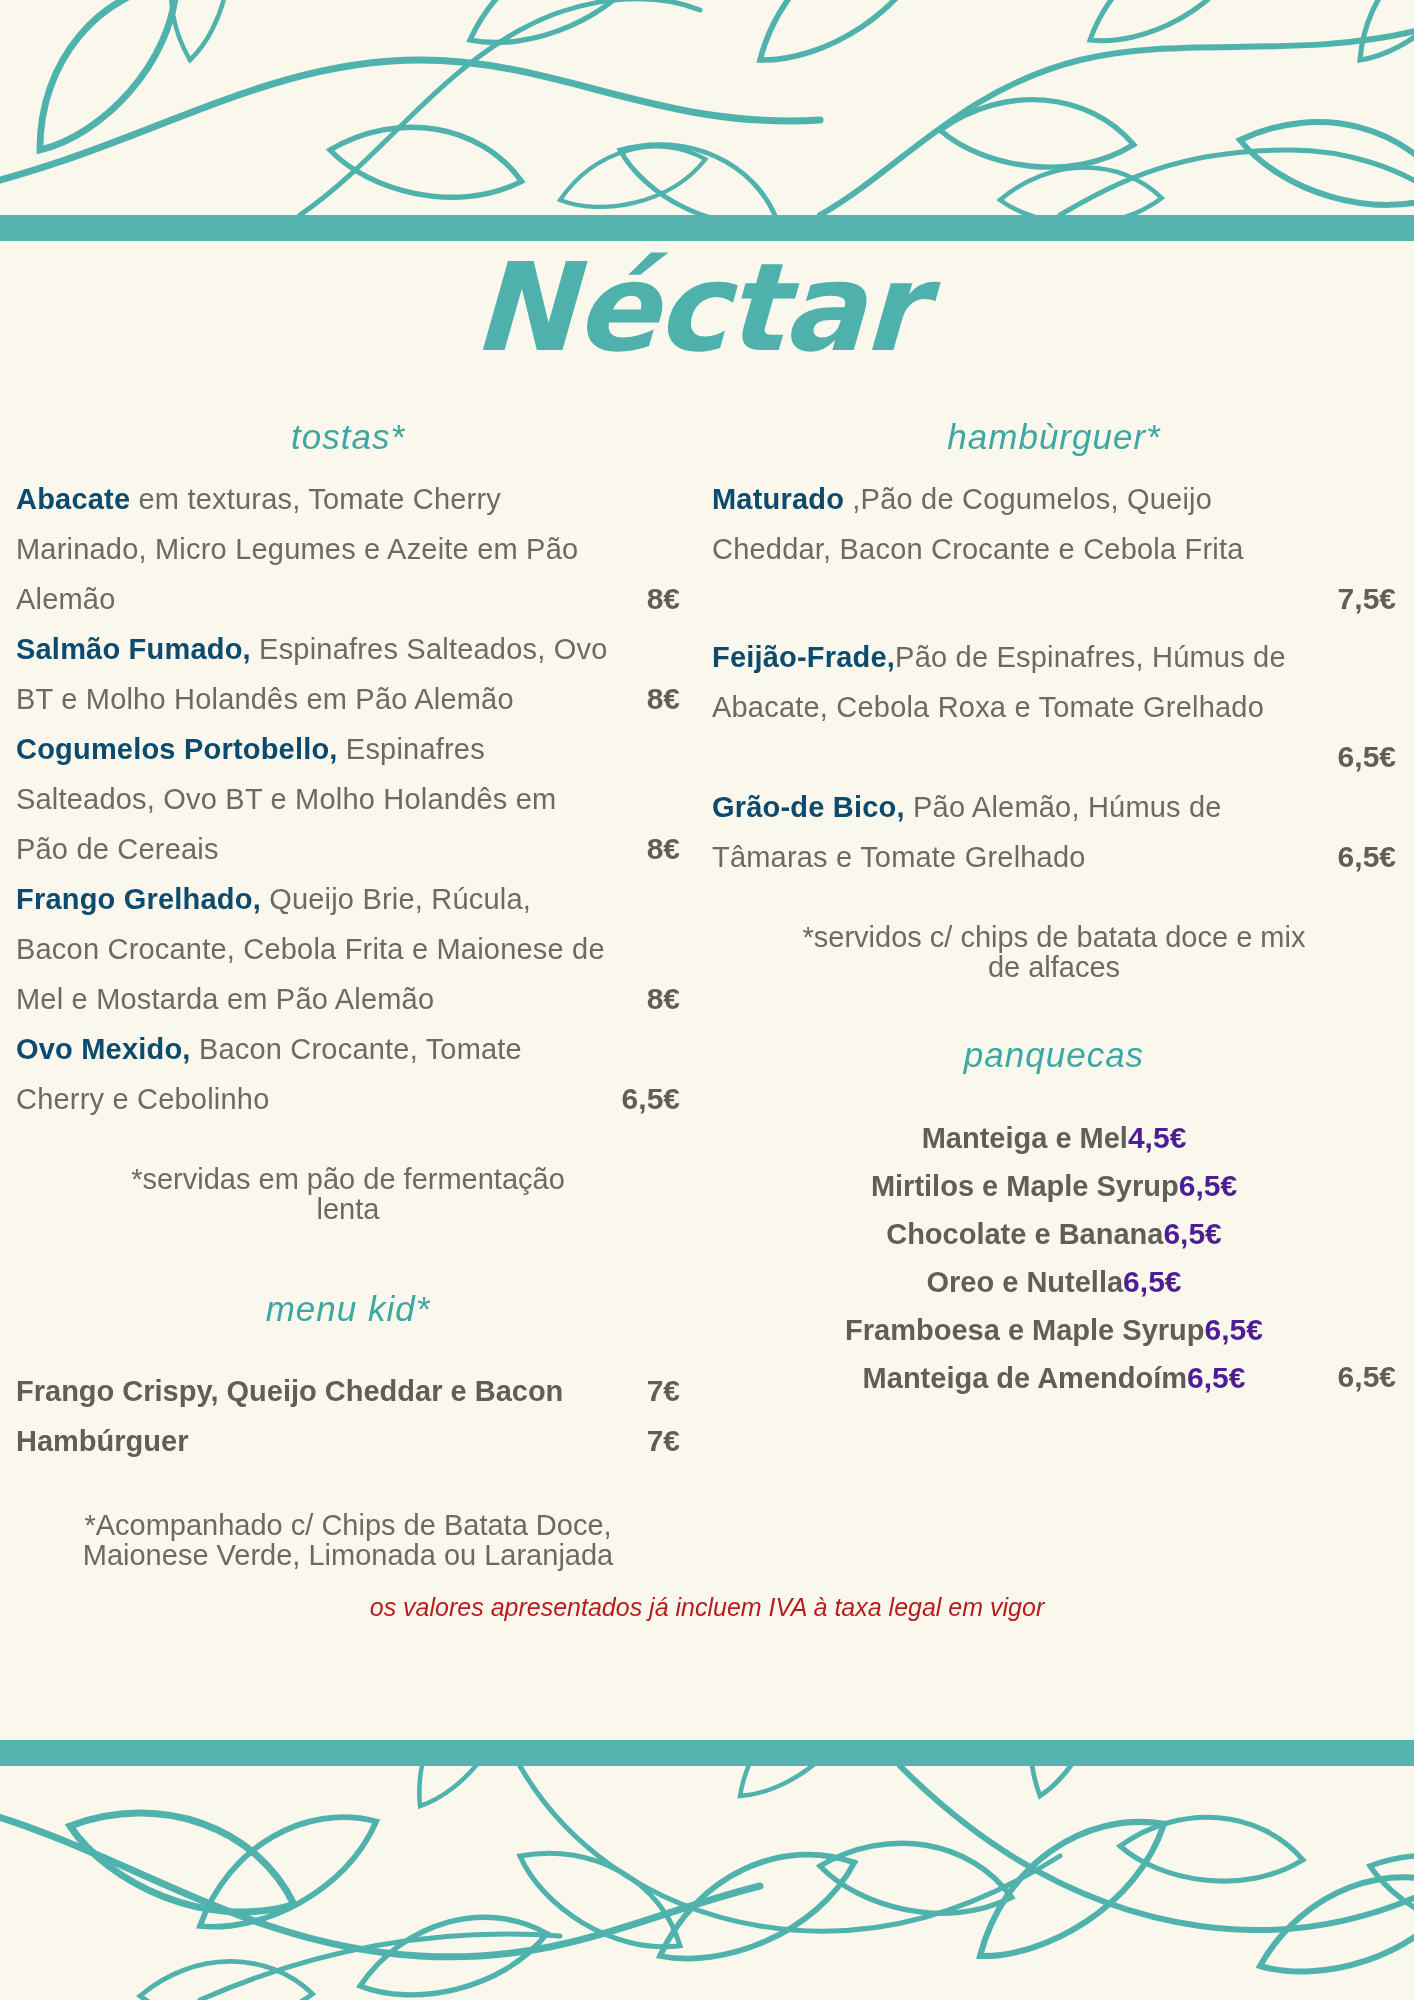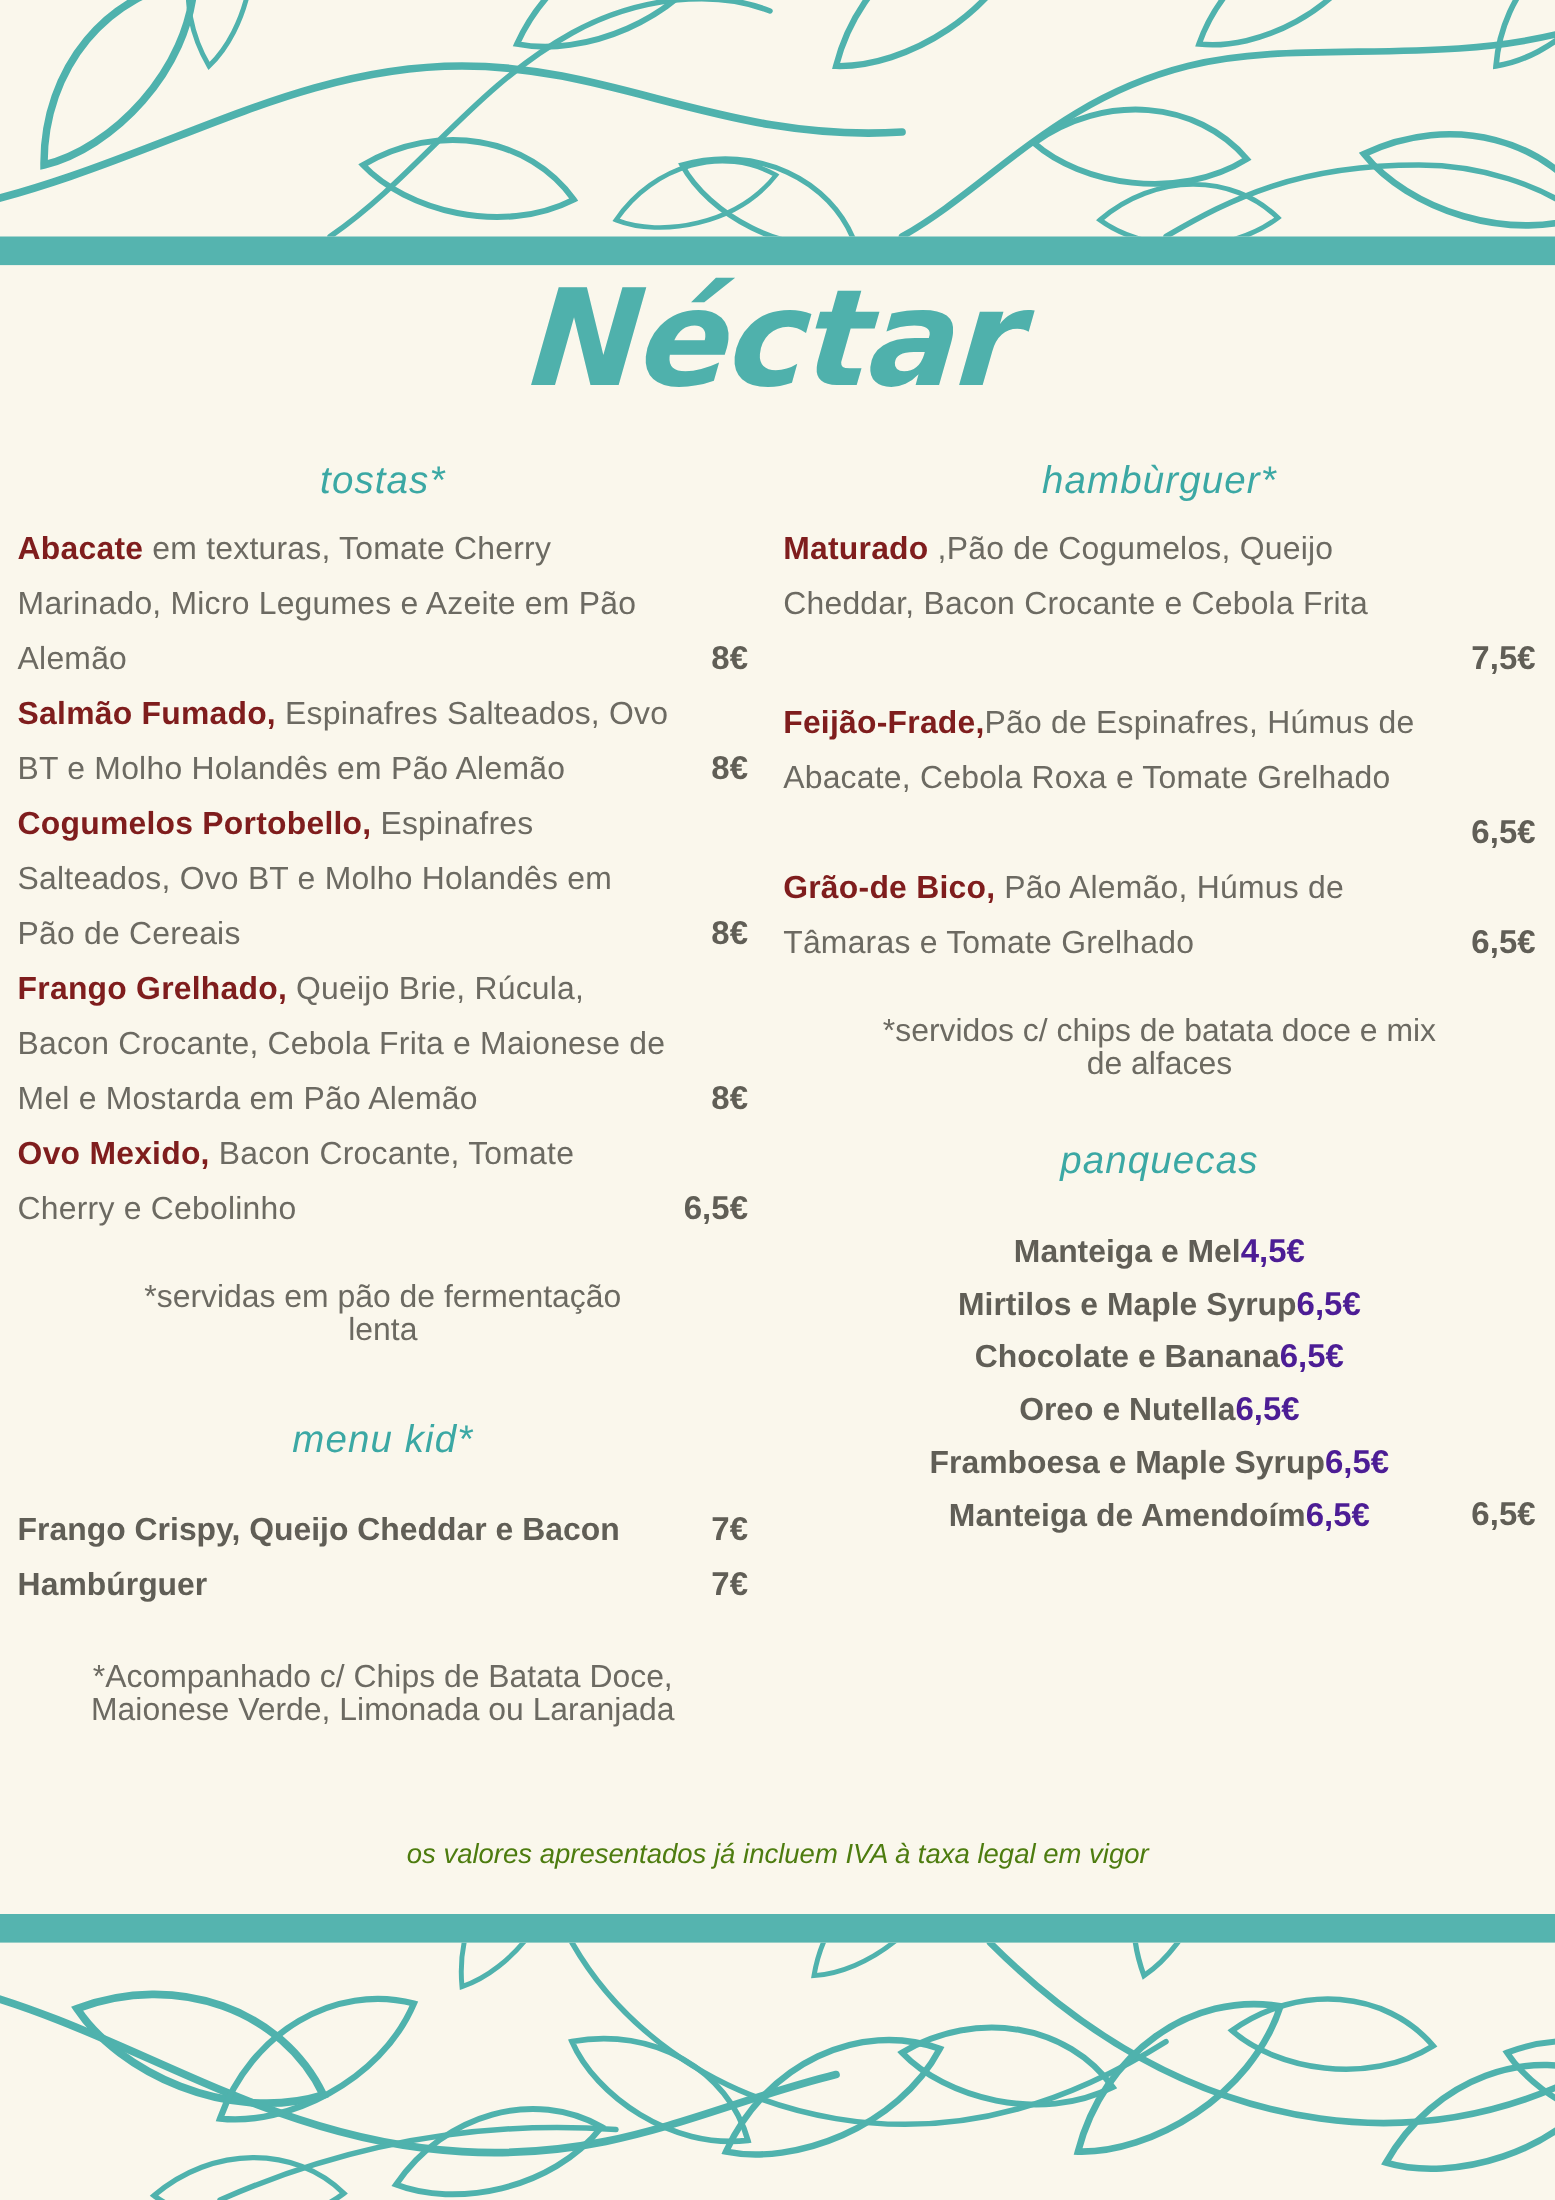--- a/index.html
+++ b/index.html
@@ -33,21 +33,21 @@
   }
   .items { margin-top:16px; }
 
   .item {
     position:relative; margin:0; font-size:29px; line-height:50px;
     color:#6C6A62; letter-spacing:0.2px;
   }
   .col-left  .item { padding-right:70px; }
   .col-right .item { padding-right:76px; }
   .item.own { padding-bottom:50px; }
-  .b { font-weight:700; color:#7f1d1d; }
+  .b { font-weight:700; color:#0c4a6e; }
   .price {
     position:absolute; right:0; bottom:0;
     font-weight:700; font-size:30px; line-height:50px; color:#605E56;
     padding-right:0; letter-spacing:0;
   }
 
   .note {
     font-size:29px; line-height:30px; color:#6C6A62; text-align:center;
     margin:40px auto 0;
   }
@@ -69,22 +69,22 @@
   .plist { margin-top:38px; }
   .prow {
     display:flex; justify-content:center; align-items:baseline;
     font-size:29px; line-height:48px; margin:0;
   }
   .prow .pname { font-weight:700; color:#605E56; }
   .prow .pprice { font-weight:700; font-size:30px; color:#4c1d95; }
   .plist .item { font-weight:700; color:#605E56; line-height:48px; }
 
   .footnote {
-    position:absolute; top:1672px; left:0; right:0; text-align:center;
-    font-size:25px; font-style:italic; color:#4d7c0f; margin:0;
+    position:absolute; top:1593px; left:0; right:0; text-align:center;
+    font-size:25px; font-style:italic; color:#b91c1c; margin:0;
   }
 </style>
 </head>
 <body>
 
 <div class="page">
 
   <div class="band band-top">
     <svg width="1414" height="215" viewBox="0 0 1414 215">
       <defs>

